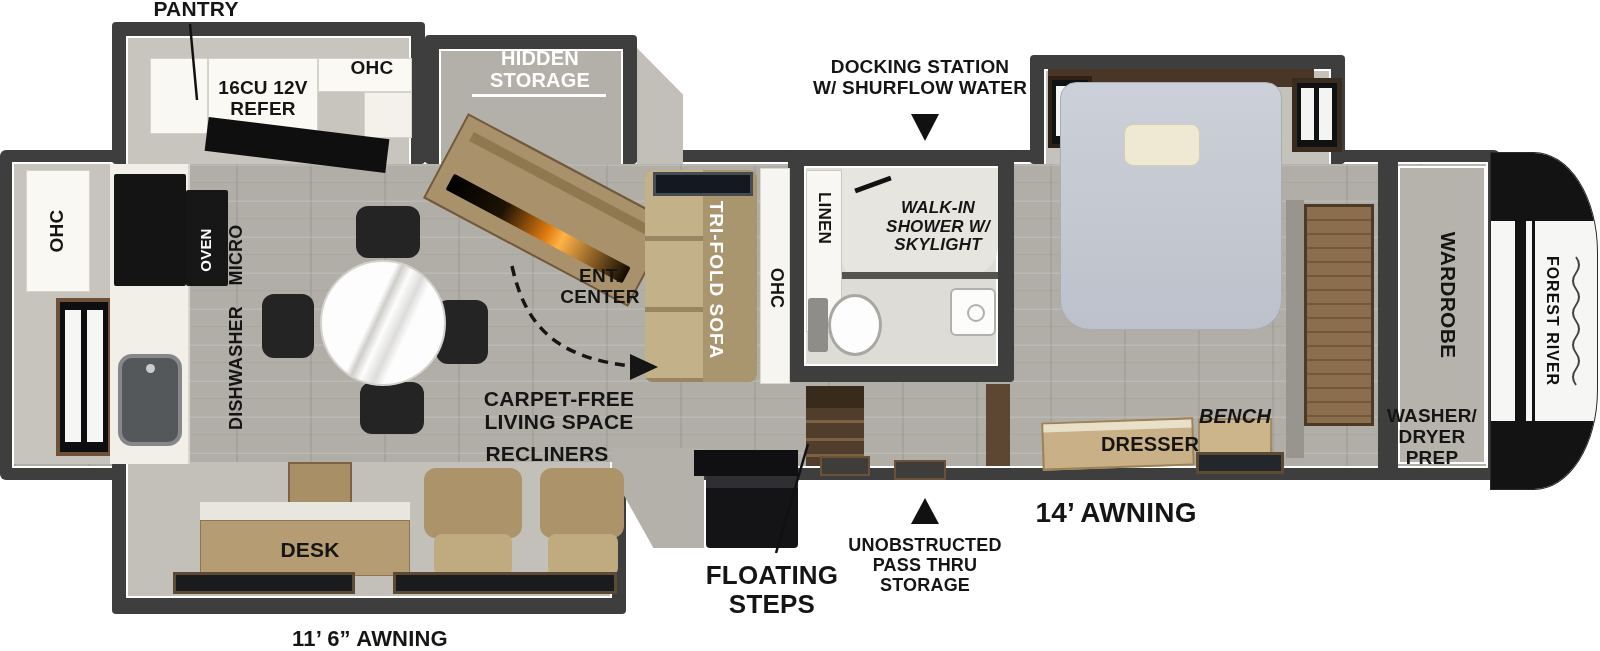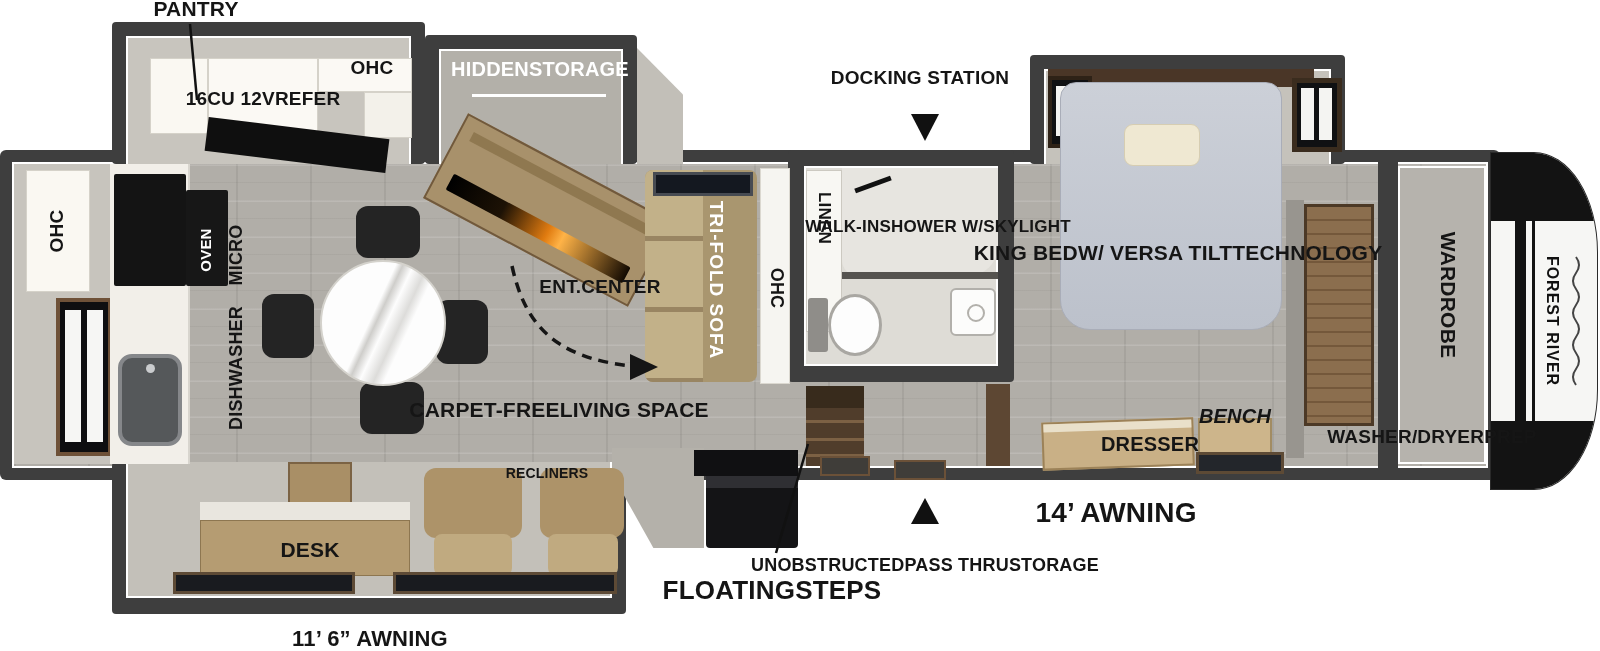--- a/index.html
+++ b/index.html
@@ -11,21 +11,21 @@
   .tile{background-color:#b1aea8;
     background-image:
       repeating-linear-gradient(180deg, rgba(255,255,255,.14) 0 2px, transparent 2px 36px),
       repeating-linear-gradient(90deg, rgba(70,68,64,.10) 0 2px, transparent 2px 74px),
       repeating-linear-gradient(180deg, rgba(125,122,115,.12) 0 1px, transparent 1px 18px);}
   .lbl{position:absolute;transform:translate(-50%,-50%);text-align:center;line-height:1.1;
        white-space:nowrap;letter-spacing:.2px;}
   .v90{transform:translate(-50%,-50%) rotate(90deg);}
   .v270{transform:translate(-50%,-50%) rotate(-90deg);}
   .white{color:#fff;}
-  .lines{display:flex;flex-direction:row;}
+  .lines{display:flex;flex-direction:column;}
   svg.overlay{position:absolute;left:0;top:0;pointer-events:none;}
 </style>
 </head>
 <body>
 
 <div class="plan">
 
   <div class="wall" style="left:0;top:150px;width:1500px;height:330px;"></div>
   <div class="floor tile" style="left:12px;top:162px;width:1476px;height:306px;"></div>
   <div class="abs" style="left:14px;top:164px;width:98px;height:300px;background:#c7c4bd;"></div>
@@ -154,51 +154,47 @@
       <div>REFER</div>
   </div>
   <div class="lbl" style="left:372px;top:68px;font-size:19px;">OHC</div>
   <div class="lbl lines white" style="left:540px;top:69px;font-size:20px;">
     <div>HIDDEN</div>
       <div>STORAGE</div>
   </div>
   <div class="abs" style="left:472px;top:94px;width:134px;height:3px;background:#fff;"></div>
   <div class="lbl lines" style="left:920px;top:78px;font-size:19px;">
     <div>DOCKING STATION</div>
+      <div>W/ SHURFLOW WATER</div>
   </div>
 
   <div class="lbl v270" style="left:57px;top:231px;font-size:19px;">OHC</div>
   <div class="lbl v270 white" style="left:206px;top:250px;font-size:15px;">OVEN</div>
   <div class="lbl v270" style="left:237px;top:255px;font-size:18px;">MICRO</div>
   <div class="lbl v270" style="left:237px;top:368px;font-size:18px;">DISHWASHER</div>
 
   <div class="lbl lines" style="left:600px;top:287px;font-size:19px;">
     <div>ENT.</div>
       <div>CENTER</div>
   </div>
   <div class="lbl lines" style="left:559px;top:410px;font-size:21px;">
     <div>CARPET-FREE</div>
       <div>LIVING SPACE</div>
   </div>
-  <div class="lbl" style="left:547px;top:474px;font-size:14px;">RECLINERS</div>
+  <div class="lbl" style="left:547px;top:454px;font-size:21px;">RECLINERS</div>
   <div class="lbl v90 white" style="left:716px;top:280px;font-size:19px;letter-spacing:1px;">TRI-FOLD SOFA</div>
   <div class="lbl v90" style="left:776px;top:288px;font-size:18px;">OHC</div>
 
   <div class="lbl v90" style="left:824px;top:218px;font-size:17px;">LINEN</div>
-  <div class="lbl lines" style="left:938px;top:227px;font-size:17px;">
+  <div class="lbl lines" style="left:938px;top:227px;font-size:17px;font-style:italic;">
     <div>WALK-IN</div>
       <div>SHOWER W/</div>
       <div>SKYLIGHT</div>
   </div>
 
-  <div class="lbl lines" style="left:1178px;top:253px;font-size:21px;">
-    <div>KING BED</div>
-      <div>W/ VERSA TILT</div>
-      <div>TECHNOLOGY</div>
-  </div>
   <div class="lbl" style="left:1150px;top:444px;font-size:20px;">DRESSER</div>
   <div class="lbl" style="left:1235px;top:416px;font-size:20px;font-style:italic;">BENCH</div>
 
   <div class="lbl v90" style="left:1448px;top:295px;font-size:21px;">WARDROBE</div>
   <div class="lbl lines" style="left:1432px;top:437px;font-size:19px;">
     <div>WASHER/</div>
       <div>DRYER</div>
       <div>PREP</div>
   </div>
   <div class="lbl v90" style="left:1552px;top:321px;font-size:16px;letter-spacing:1px;color:#111;">FOREST RIVER</div>

